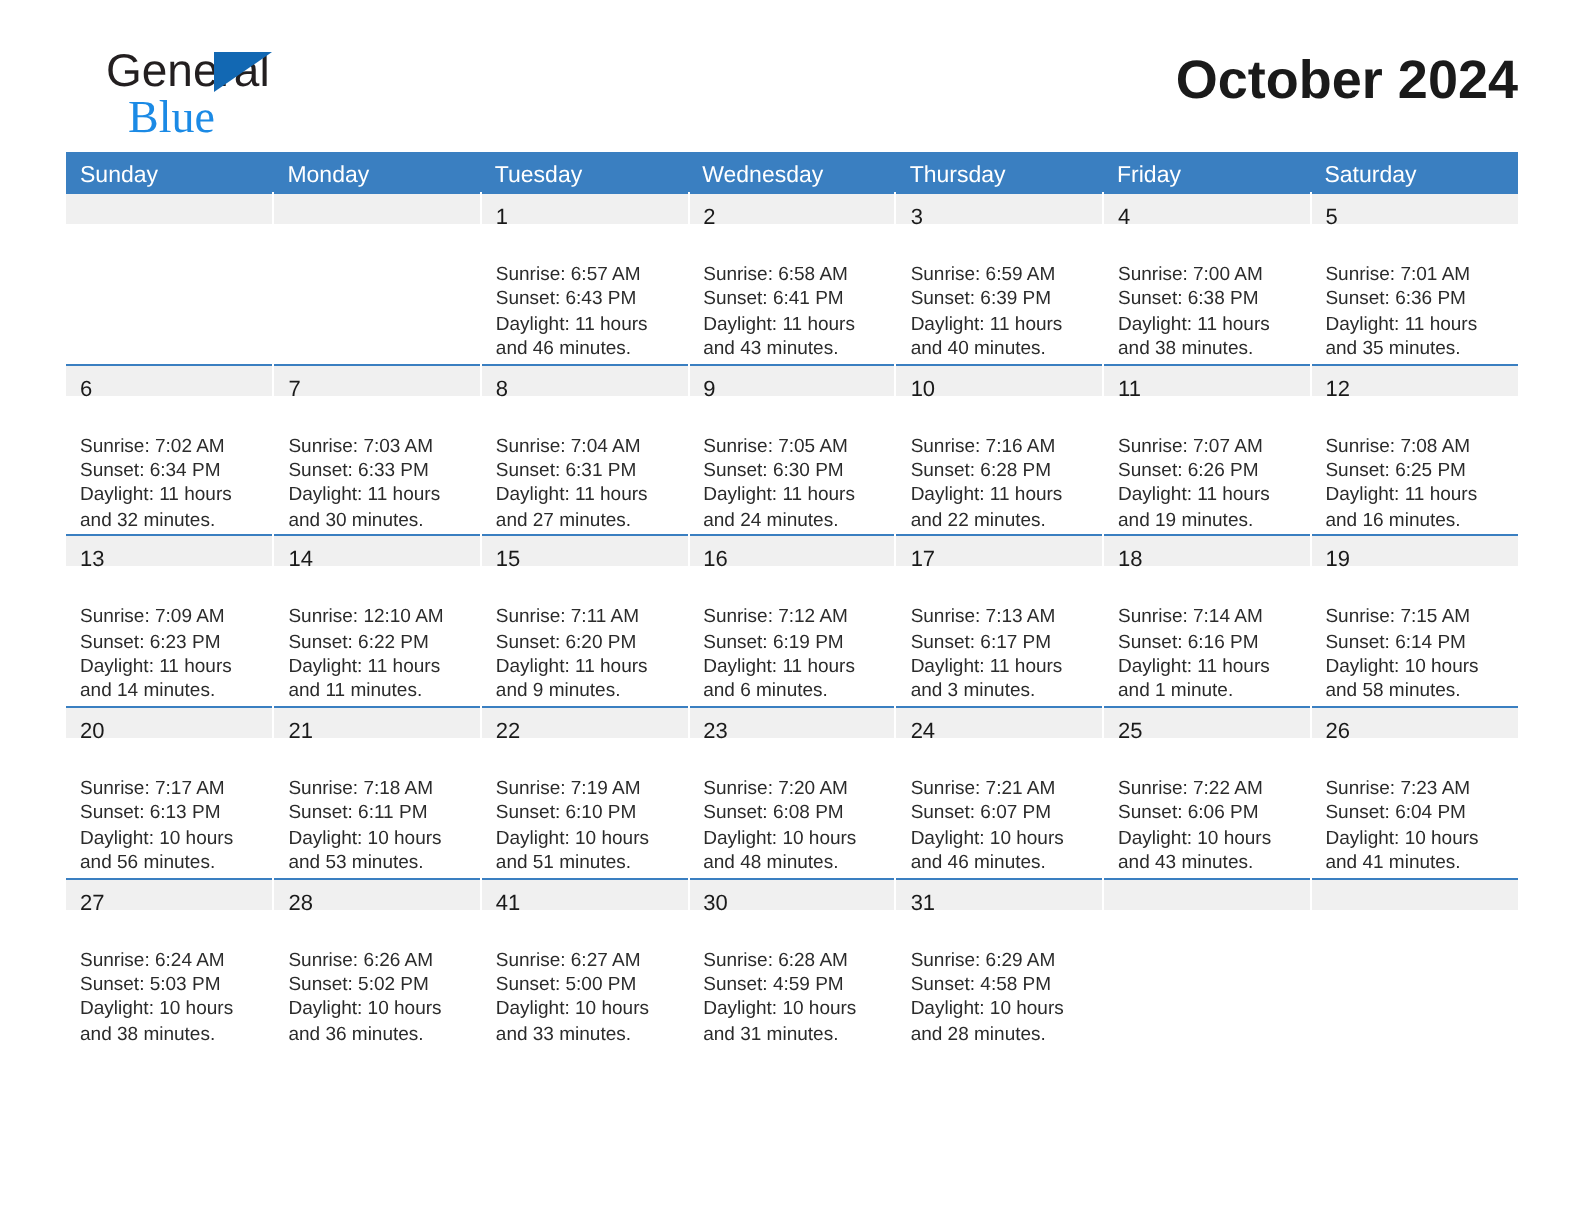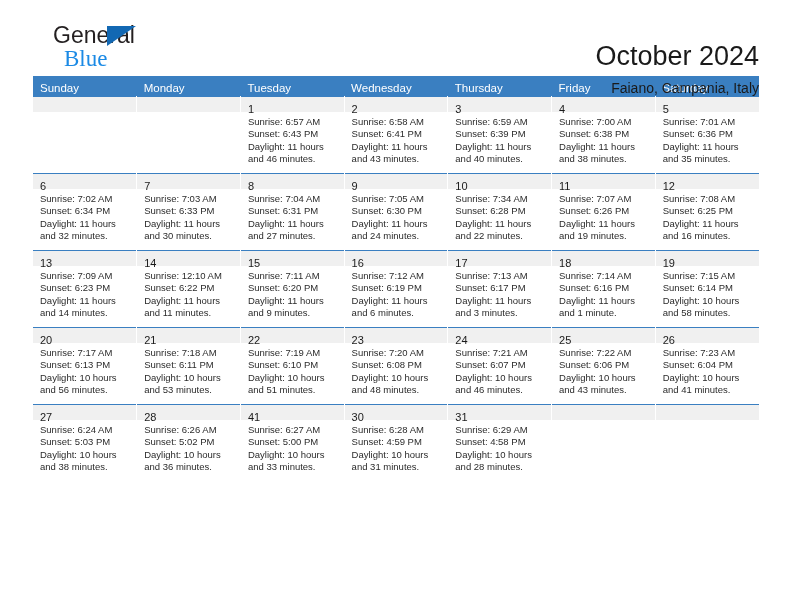--- a/index.html
+++ b/index.html
@@ -57,22 +57,23 @@
     position: absolute;
     left: 31px;
     top: 24px;
     font-size: 23px;
     color: #1b8ae5;
     font-family: Liberation Serif, serif;
   }
   .title-block {
     position: absolute;
     right: 0;
-    top: 40px;
-    text-align: right;
+    top: 24px;
+    text-align: left;
+    font-weight: bold;
   }
   .cal-title {
     font-size: 27px;
     color: #1a1a1a;
     line-height: 32px;
     white-space: nowrap;
   }
   .cal-subtitle {
     font-size: 14px;
     color: #1a1a1a;
@@ -114,21 +115,21 @@
     height: 15px;
     padding: 2px 0 1px 7px;
     box-sizing: border-box;
   }
   .daynum {
     font-size: 11px;
     color: #1a1a1a;
     line-height: 12px;
   }
   .cell-body {
-    padding: 4px 6px 0 7px;
+    padding: 20px 6px 0 7px;
   }
   .cell-line {
     font-size: 9.5px;
     line-height: 12.4px;
     color: #2b2b2b;
     white-space: nowrap;
   }
   td.empty .daynum-band {
     background: #f0f0f0;
   }
@@ -141,21 +142,20 @@
   <div class="header">
 
     <div class="brand">
       <span class="brand-general">General</span>
       <span class="brand-triangle"></span>
       <span class="brand-blue">Blue</span>
     </div>
 
     <div class="title-block">
       <div class="cal-title">October 2024</div>
-      <div class="cal-subtitle">Faiano, Campania, Italy</div>
     </div>
 
   </div>
 
   <table class="calendar">
     <thead>
       <tr>
         <th>Sunday</th>
         <th>Monday</th>
         <th>Tuesday</th>
@@ -290,21 +290,21 @@
             <div class="cell-line">Sunset: 6:30 PM</div>
             <div class="cell-line">Daylight: 11 hours</div>
             <div class="cell-line">and 24 minutes.</div>
           </div>
         </td>
         <td>
           <div class="daynum-band">
             <span class="daynum">10</span>
           </div>
           <div class="cell-body">
-            <div class="cell-line">Sunrise: 7:34 AM</div>
+            <div class="cell-line">Sunrise: 7:16 AM</div>
             <div class="cell-line">Sunset: 6:28 PM</div>
             <div class="cell-line">Daylight: 11 hours</div>
             <div class="cell-line">and 22 minutes.</div>
           </div>
         </td>
         <td>
           <div class="daynum-band">
             <span class="daynum">11</span>
           </div>
           <div class="cell-body">

